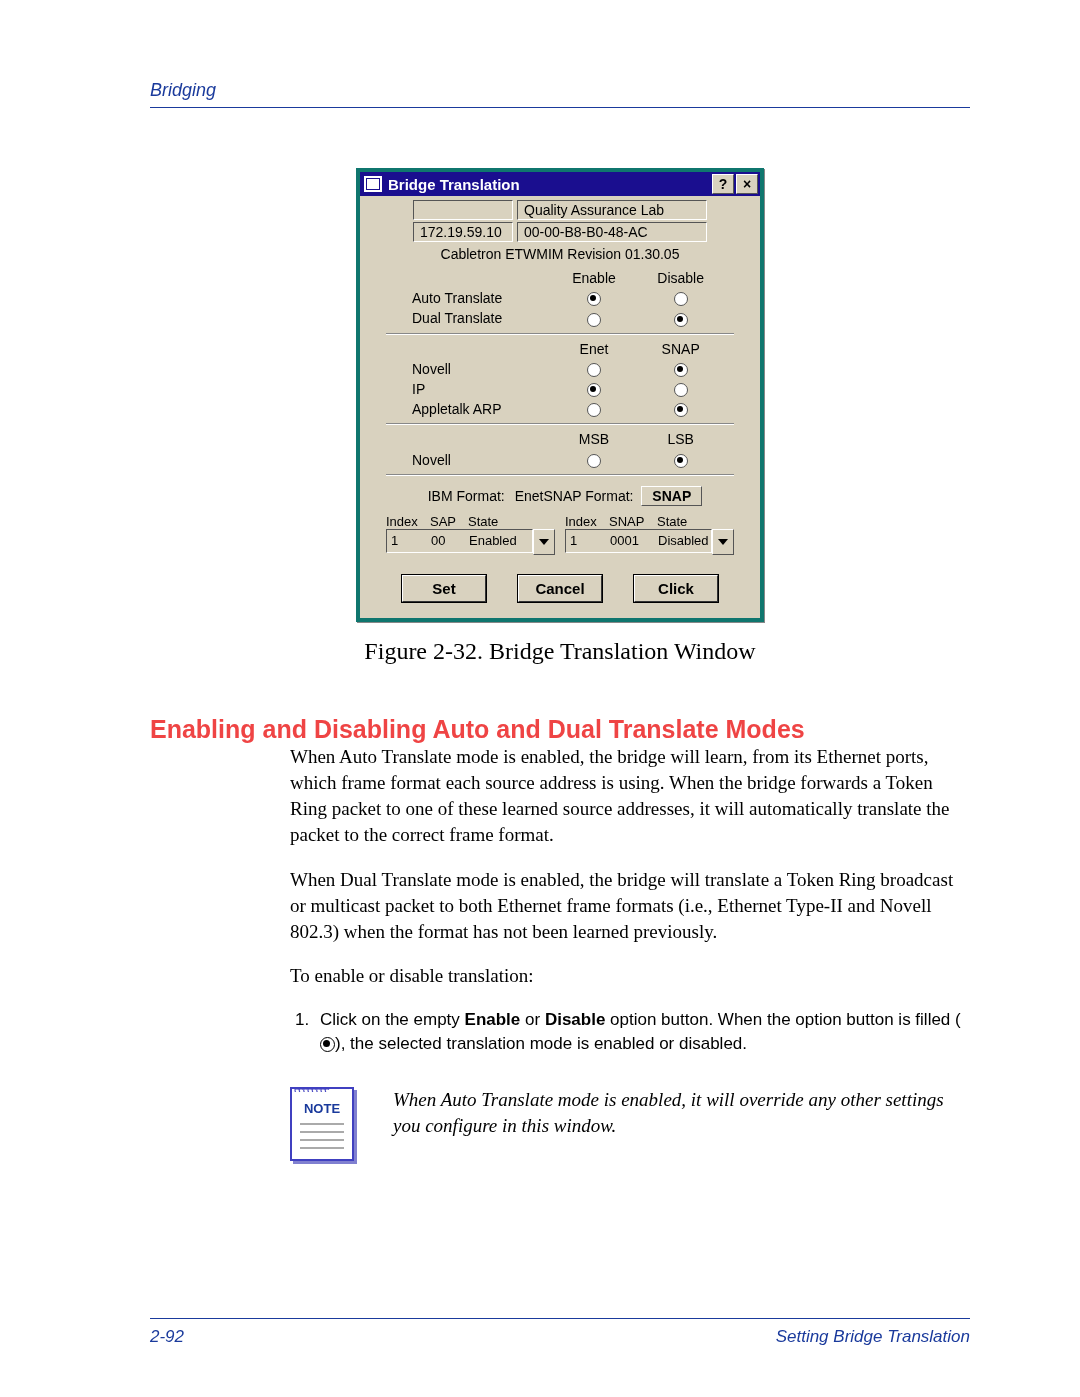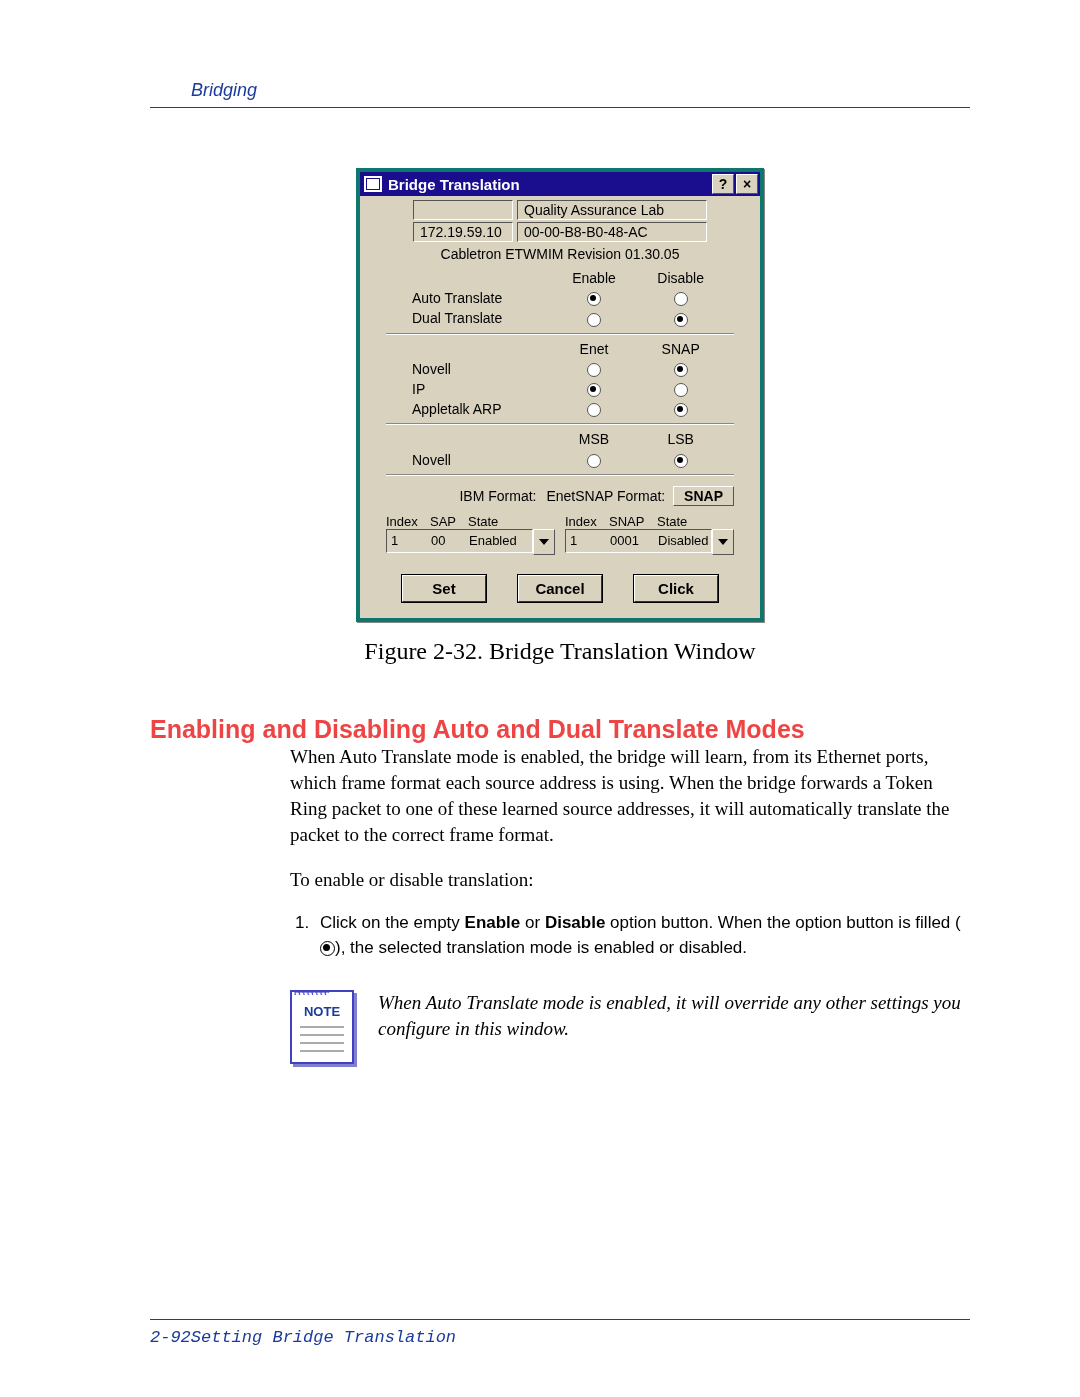--- a/index.html
+++ b/index.html
@@ -22,21 +22,20 @@
   .header-row {
     border-bottom: 1.5px solid #1a3a9c;
     padding-bottom: 6px;
     margin-bottom: 60px;
   }
   .header-title {
     color: #1a3a9c;
     font-style: italic;
     font-family: Arial, Helvetica, sans-serif;
     font-size: 18px;
-    margin-left: 41px;
   }
   .figure-wrap {
     text-align: center;
   }
   .dialog {
     display: inline-block;
     background: #d9d2bf;
     border: 4px solid #0f766e;
     text-align: left;
     width: 400px;
@@ -165,21 +164,21 @@
     left: 2px;
   }
   .sep {
     border: none;
     border-top: 1px solid #888;
     border-bottom: 1px solid #fff;
     margin: 6px 20px;
   }
   .fmt-row {
     display: flex;
-    justify-content: flex-end;
+    justify-content: center;
     padding: 4px 20px 8px 30px;
     font-size: 14px;
     align-items: center;
   }
   .snap-btn {
     border: 1px solid #fff;
     border-right-color: #555;
     border-bottom-color: #555;
     background: #d9d2bf;
     padding: 1px 10px;
@@ -302,21 +301,21 @@
     width: 7px;
     height: 7px;
     background: #000;
     border-radius: 50%;
     top: 2px;
     left: 2px;
   }
   .note-block {
     display: flex;
     align-items: flex-start;
-    gap: 12px;
+    gap: 27px;
     margin-left: 140px;
     margin-top: 30px;
   }
   .note-icon {
     width: 60px;
     height: 70px;
     border: 2px solid #4040c0;
     background: #fff;
     position: relative;
     box-shadow: 3px 3px 0 #8080d0;
@@ -362,23 +361,24 @@
     margin-left: 12px;
   }
   .footer {
     position: absolute;
     bottom: 50px;
     left: 150px;
     right: 110px;
     border-top: 1.5px solid #1a3a9c;
     padding-top: 8px;
     display: flex;
+    justify-content: space-between;
     color: #1a3a9c;
     font-style: italic;
-    font-family: Liberation Mono, monospace;
+    font-family: Liberation Sans, sans-serif;
     font-size: 17px;
   }
 </style>
 </head>
 <body>
 
 <div class="page">
   <div class="header-row">
     <span class="header-title">Bridging</span>
   </div>
@@ -515,20 +515,21 @@
         </div>
       </div>
     </div>
     <div class="caption">Figure 2-32. Bridge Translation Window</div>
   </div>
 
   <div class="section-heading">Enabling and Disabling Auto and Dual Translate Modes</div>
 
   <div class="body-text">
     <p>When Auto Translate mode is enabled, the bridge will learn, from its Ethernet ports, which frame format each source address is using. When the bridge forwards a Token Ring packet to one of these learned source addresses, it will automatically translate the packet to the correct frame format.</p>
+    <p>When Dual Translate mode is enabled, the bridge will translate a Token Ring broadcast or multicast packet to both Ethernet frame formats (i.e., Ethernet Type-II and Novell 802.3) when the format has not been learned previously.</p>
     <p>To enable or disable translation:</p>
     <ol>
       <li>
         <span>Click on the empty </span><b>Enable</b><span> or </span><b>Disable</b><span> option button. When the option button is filled (</span><span class="radio-inline"></span><span>), the selected translation mode is enabled or disabled.</span>
       </li>
     </ol>
   </div>
 
   <div class="note-block">
     <div class="note-icon">

